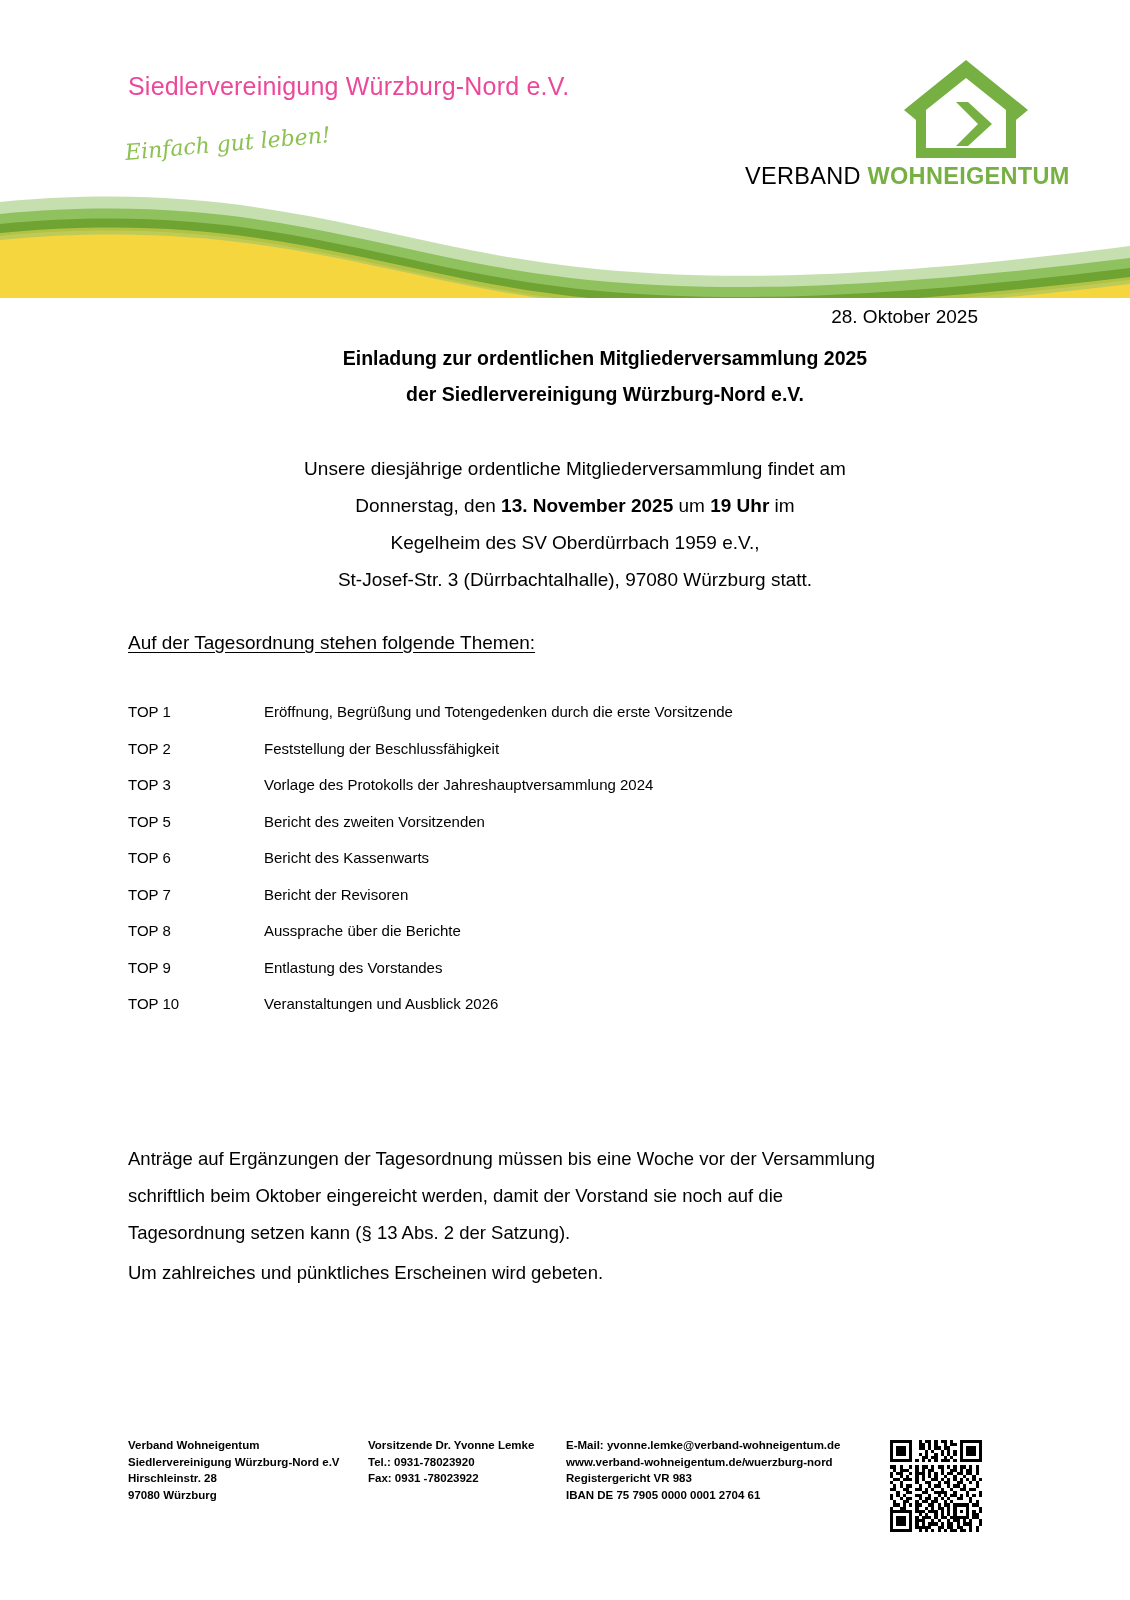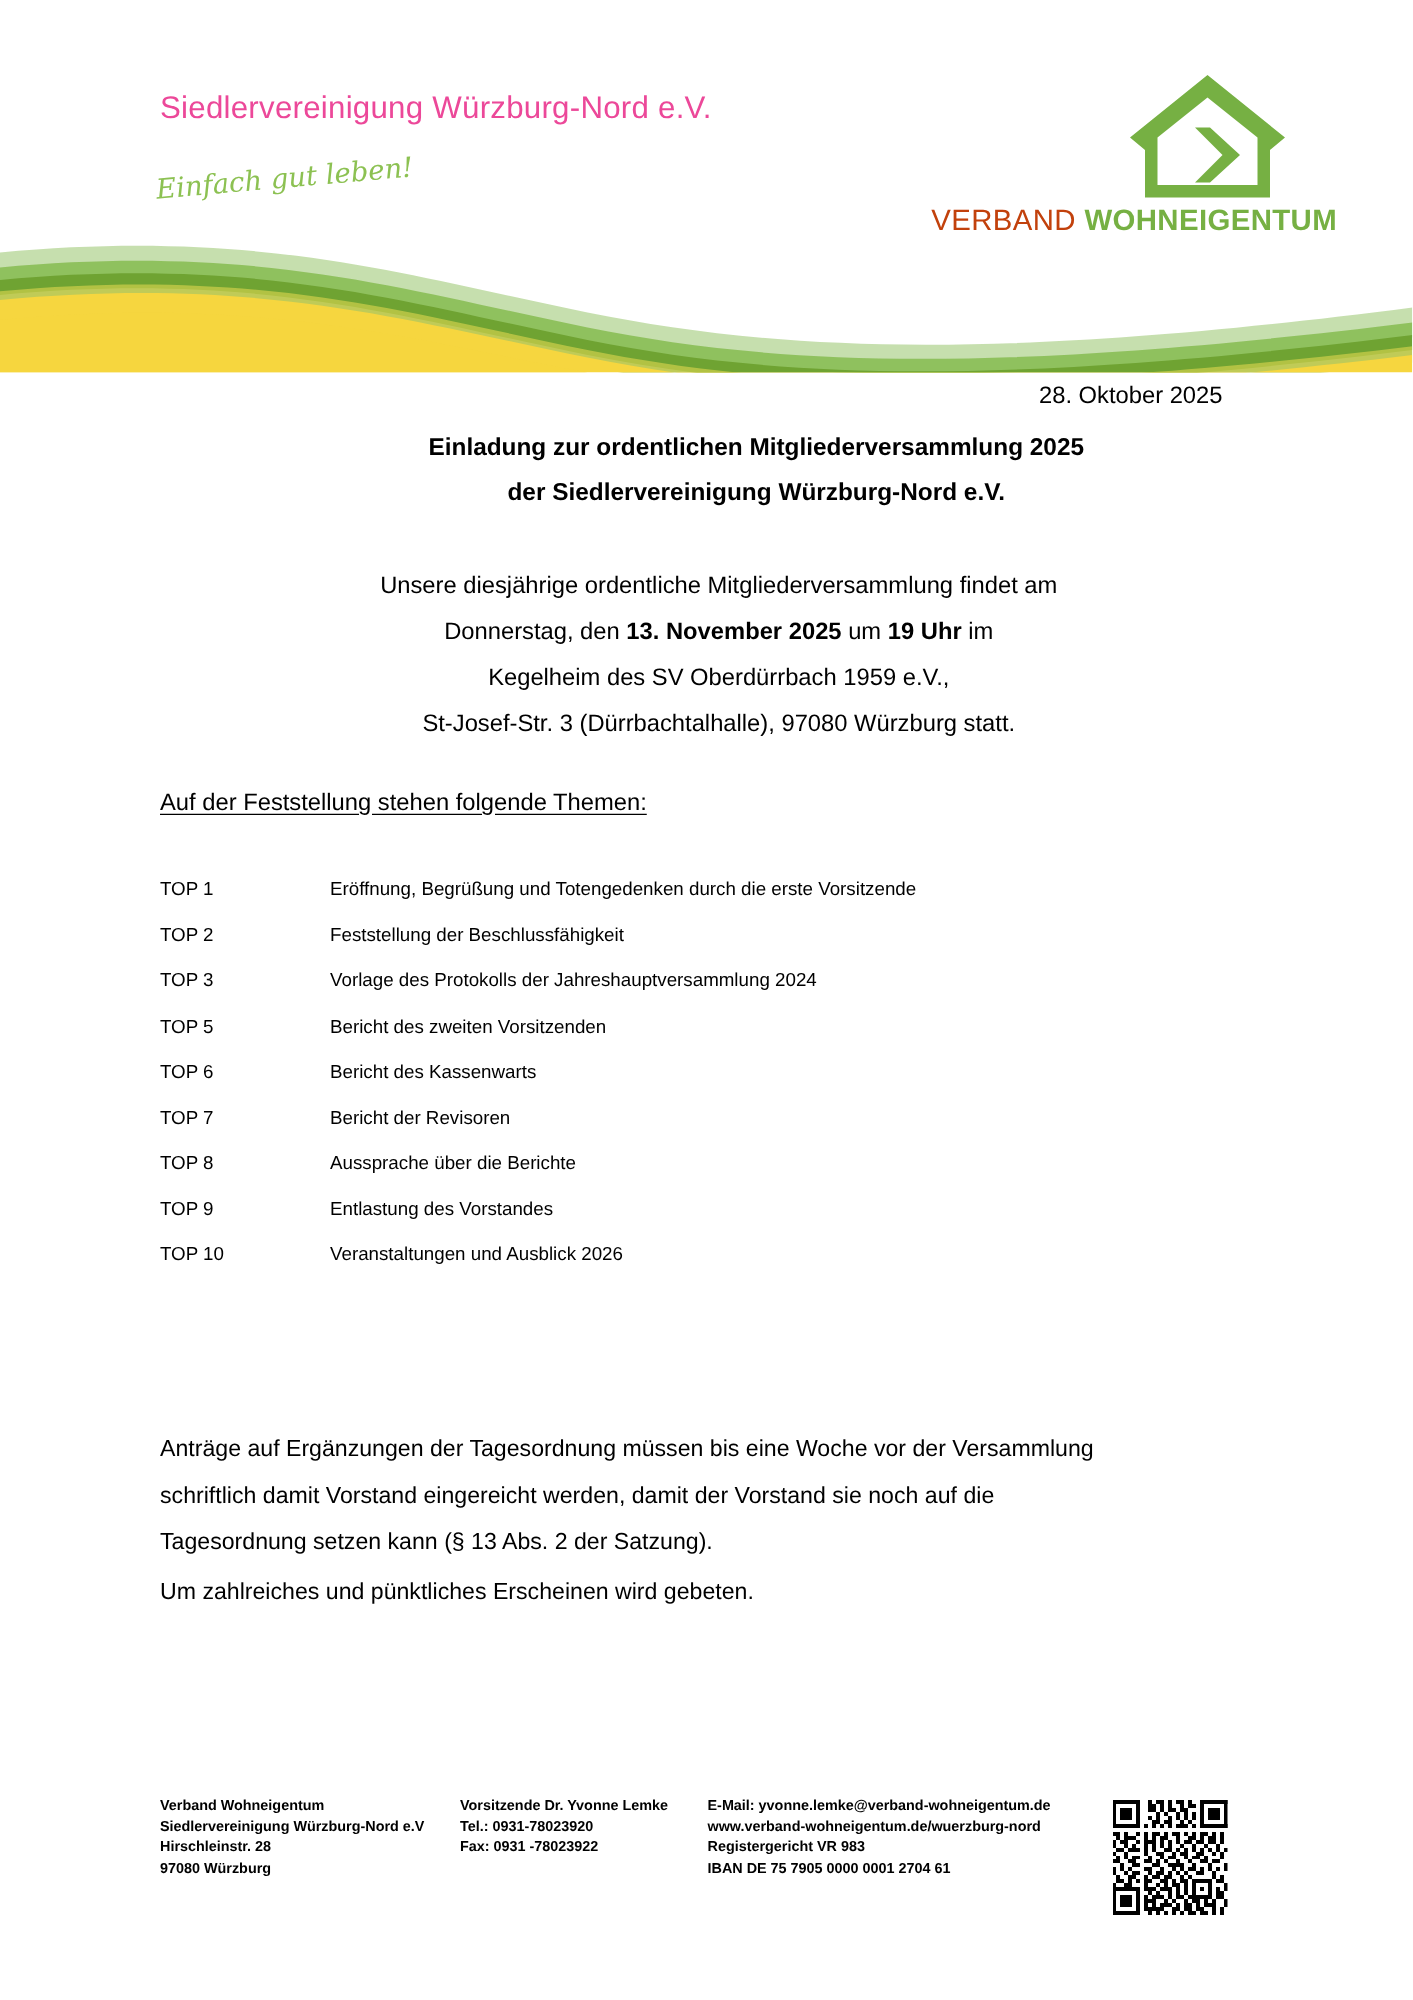--- a/index.html
+++ b/index.html
@@ -45,21 +45,21 @@
   .logo-wordmark {
     position: absolute;
     left: 0px;
     top: 105px;
     width: 290px;
     font-size: 23.5px;
     font-weight: bold;
     letter-spacing: 0.3px;
     white-space: nowrap;
   }
-  .logo-wordmark .w1 { color: #c2410c; font-weight: normal; }
+  .logo-wordmark .w1 { color: #000000; font-weight: normal; }
   .logo-wordmark .w2 { color: #76b043; font-weight: bold; }
   .logo-claim {
     position: absolute;
     left: 125px;
     top: 140px;
     font-family: "DejaVu Serif", serif;
     font-style: italic;
     font-size: 22px;
     color: #8cc152;
     transform: rotate(-5deg);
@@ -230,21 +230,21 @@
     <div class="t-line">der Siedlervereinigung Würzburg-Nord e.V.</div>
   </div>
 
   <div class="intro-block">
     <div class="i-line">Unsere diesjährige ordentliche Mitgliederversammlung findet am</div>
     <div class="i-line"><span>Donnerstag, den </span><b>13. November 2025</b><span> um </span><b>19 Uhr</b><span> im</span></div>
     <div class="i-line bold">Kegelheim des SV Oberdürrbach 1959 e.V.,</div>
     <div class="i-line bold">St-Josef-Str. 3 (Dürrbachtalhalle), 97080 Würzburg statt.</div>
   </div>
 
-  <div class="agenda-heading">Auf der Feststellung stehen folgende Themen:</div>
+  <div class="agenda-heading">Auf der Tagesordnung stehen folgende Themen:</div>
 
   <div class="agenda-list">
     <div class="agenda-row">
       <div class="top-num">TOP 1</div>
       <div class="top-text">Eröffnung, Begrüßung und Totengedenken durch die erste Vorsitzende</div>
     </div>
     <div class="agenda-row">
       <div class="top-num">TOP 2</div>
       <div class="top-text">Feststellung der Beschlussfähigkeit</div>
     </div>
@@ -273,21 +273,21 @@
       <div class="top-text">Entlastung des Vorstandes</div>
     </div>
     <div class="agenda-row">
       <div class="top-num">TOP 10</div>
       <div class="top-text">Veranstaltungen und Ausblick 2026</div>
     </div>
   </div>
 
   <div class="closing">
     <div class="c-line">Anträge auf Ergänzungen der Tagesordnung müssen bis eine Woche vor der Versammlung</div>
-    <div class="c-line">schriftlich damit Vorstand eingereicht werden, damit der Vorstand sie noch auf die</div>
+    <div class="c-line">schriftlich beim Oktober eingereicht werden, damit der Vorstand sie noch auf die</div>
     <div class="c-line">Tagesordnung setzen kann (§ 13 Abs. 2 der Satzung).</div>
     <div class="c-line gap">Um zahlreiches und pünktliches Erscheinen wird gebeten.</div>
   </div>
 
   <div class="footer">
     <div class="footer-col fc-1">
       <div>Verband Wohneigentum</div>
       <div>Siedlervereinigung Würzburg-Nord e.V</div>
       <div>Hirschleinstr. 28</div>
       <div>97080 Würzburg</div>

